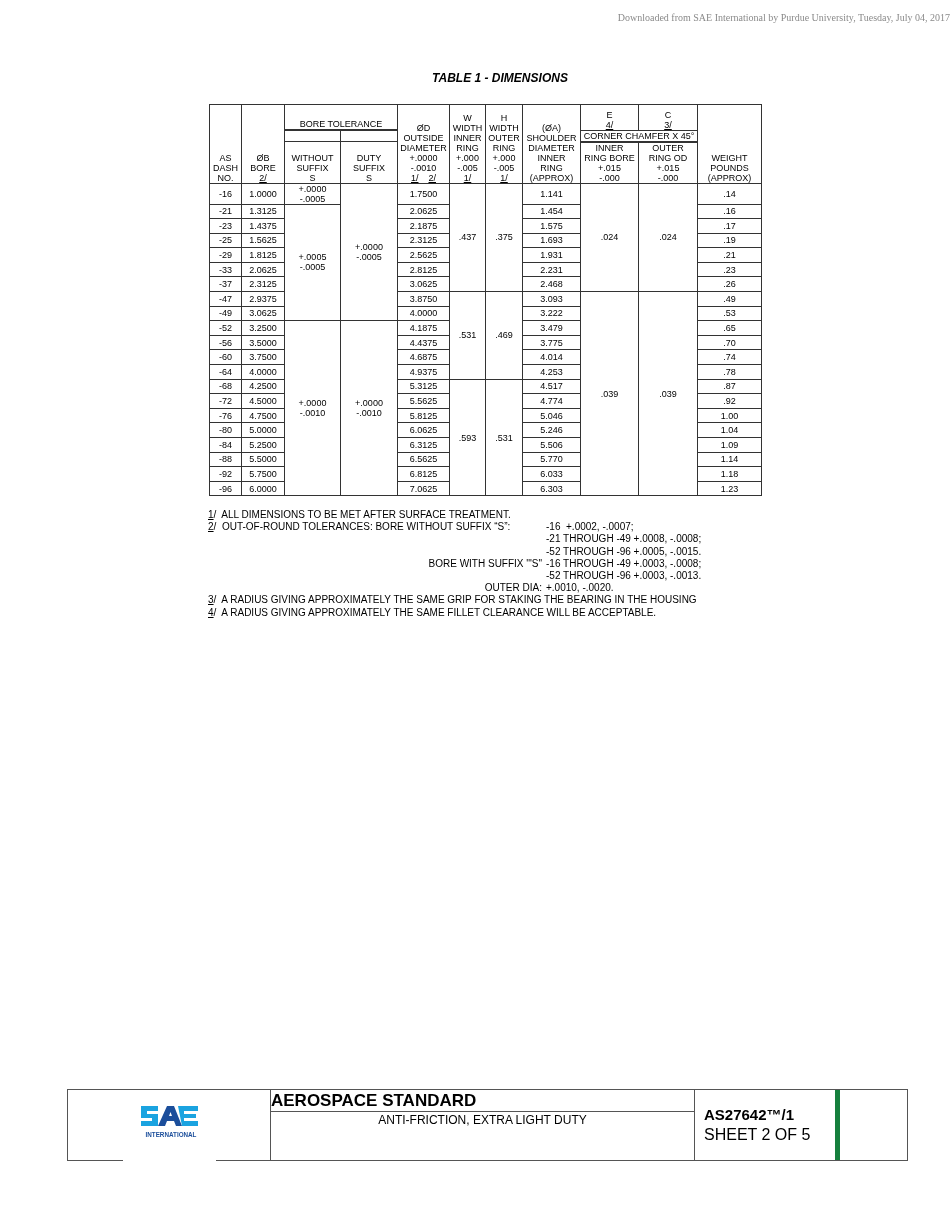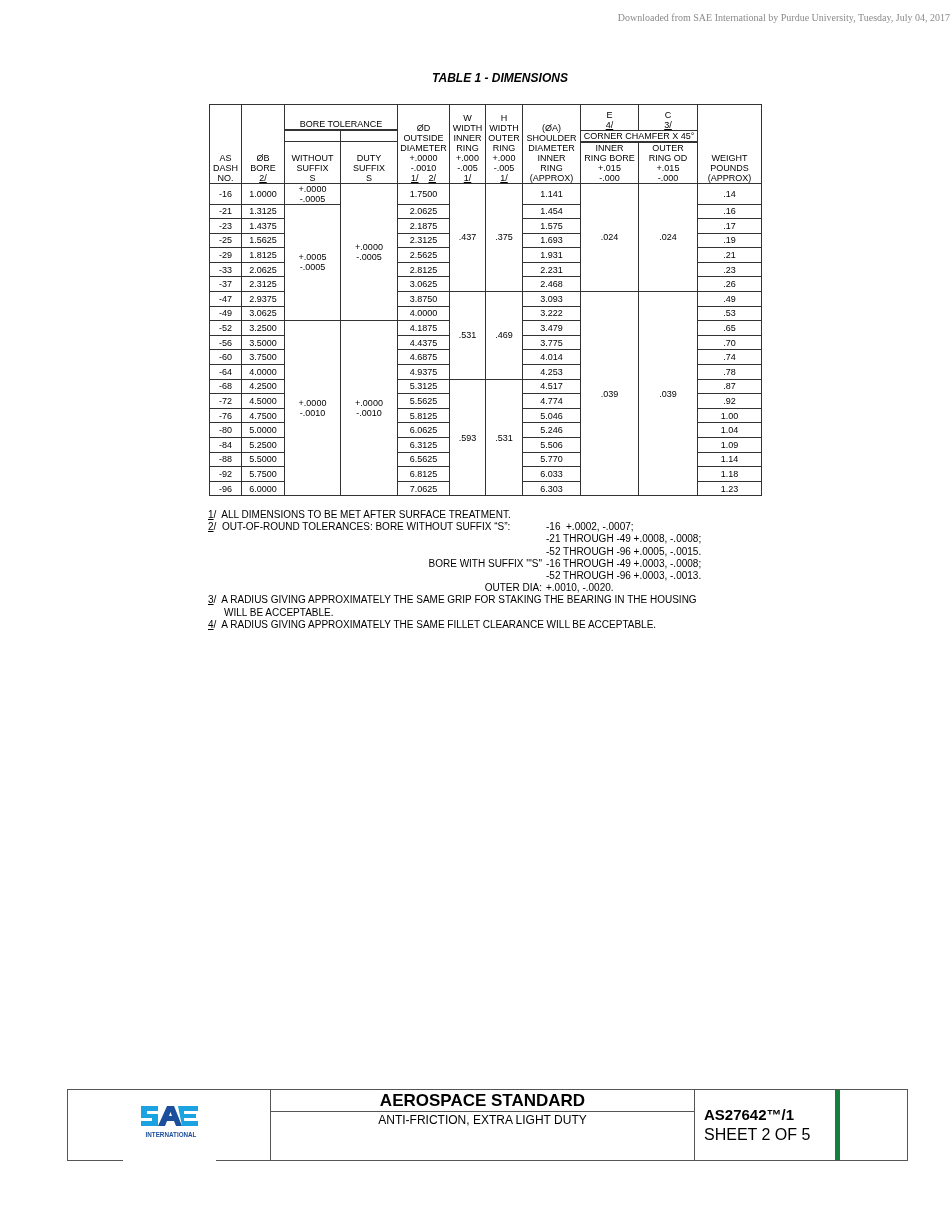--- a/index.html
+++ b/index.html
@@ -9,21 +9,21 @@
   table.dims{position:absolute;top:104px;left:209px;border-collapse:collapse;font-size:9px;table-layout:fixed;}
   table.dims td{border:1px solid #333;text-align:center;vertical-align:middle;padding:0;line-height:10px;}
   table.dims tr.data td{height:13.6px;}
   .hdr td{vertical-align:bottom !important;}
   .u{text-decoration:underline;}
   .notes{position:absolute;top:509px;left:208px;font-size:10px;line-height:12.2px;width:560px;}
   .note-line{white-space:pre;}
   .footer{position:absolute;top:1089px;left:67px;width:839px;height:70px;border:1px solid #555;}
   .footer .logo-cell{position:absolute;left:0;top:0;width:202px;height:70px;border-right:1px solid #555;}
   .footer .title-cell{position:absolute;left:203px;top:0;width:423px;height:70px;border-right:1px solid #555;}
-  .footer .title-main{height:21px;border-bottom:1px solid #555;text-align:center;font-size:17px;font-weight:bold;line-height:22px;}
+  .footer .title-main{height:21px;border-bottom:1px solid #555;font-size:17px;font-weight:bold;line-height:22px;}
   .footer .title-sub{text-align:center;font-size:12px;line-height:14.5px;padding-top:1px;}
   .footer .doc-cell{position:absolute;left:627px;top:0;width:140px;height:70px;border-right:5px solid #15803d;}
   .footer .doc-num{position:absolute;left:9px;top:16px;font-size:15px;font-weight:bold;}
   .footer .sheet{position:absolute;left:9px;top:36px;font-size:16px;}
   .logo-gap{position:absolute;left:55px;bottom:-2px;width:93px;height:3px;background:#fff;}
   .sae-logo{position:absolute;left:70px;top:12px;width:66px;height:42px;}
 </style>
 </head>
 <body>
 
@@ -318,21 +318,20 @@
 
 <div class="notes">
   <div class="note-line"><span class="u">1</span><span>/  ALL DIMENSIONS TO BE MET AFTER SURFACE TREATMENT.</span></div>
   <div class="note-line"><span class="u">2</span><span>/  OUT-OF-ROUND TOLERANCES: BORE WITHOUT SUFFIX “S”:</span><span style="position:absolute;left:338px">-16  +.0002, -.0007;</span></div>
   <div class="note-line" style="padding-left:338px">-21 THROUGH -49 +.0008, -.0008;</div>
   <div class="note-line" style="padding-left:338px">-52 THROUGH -96 +.0005, -.0015.</div>
   <div class="note-line" style="position:relative"><span style="position:absolute;right:226px">BORE WITH SUFFIX '"S"</span><span style="padding-left:338px">-16 THROUGH -49 +.0003, -.0008;</span></div>
   <div class="note-line" style="padding-left:338px">-52 THROUGH -96 +.0003, -.0013.</div>
   <div class="note-line" style="position:relative"><span style="position:absolute;right:226px">OUTER DIA:</span><span style="padding-left:338px">+.0010, -.0020.</span></div>
   <div class="note-line"><span class="u">3</span><span>/  A RADIUS GIVING APPROXIMATELY THE SAME GRIP FOR STAKING THE BEARING IN THE HOUSING</span></div>
-  <div class="note-line" style="padding-left:16px">WILL BE ACCEPTABLE.</div>
   <div class="note-line"><span class="u">4</span><span>/  A RADIUS GIVING APPROXIMATELY THE SAME FILLET CLEARANCE WILL BE ACCEPTABLE.</span></div>
 </div>
 
 <div class="footer">
   <div class="logo-cell">
     <svg class="sae-logo" viewBox="0 0 66 42">
       <path d="M3 4 H20 V9 H9 V12 H20 V24 H3 V19 H14 V16 H3 Z" fill="#1aa3e0"></path>
       <path d="M20 24 L29 4 H36 L44 24 H38 L36 19 H29 L27 24 Z M31 14 H34 L32.5 10 Z" fill="#1b4e9b"></path>
       <path d="M40 4 H60 V9 H46 V12 H58 V16 H46 V19 H60 V24 H44 Z" fill="#1aa3e0"></path>
       <text x="33" y="35" text-anchor="middle" font-family="Liberation Sans, sans-serif" font-size="6.3" font-weight="bold" fill="#1b4e9b">INTERNATIONAL</text>

